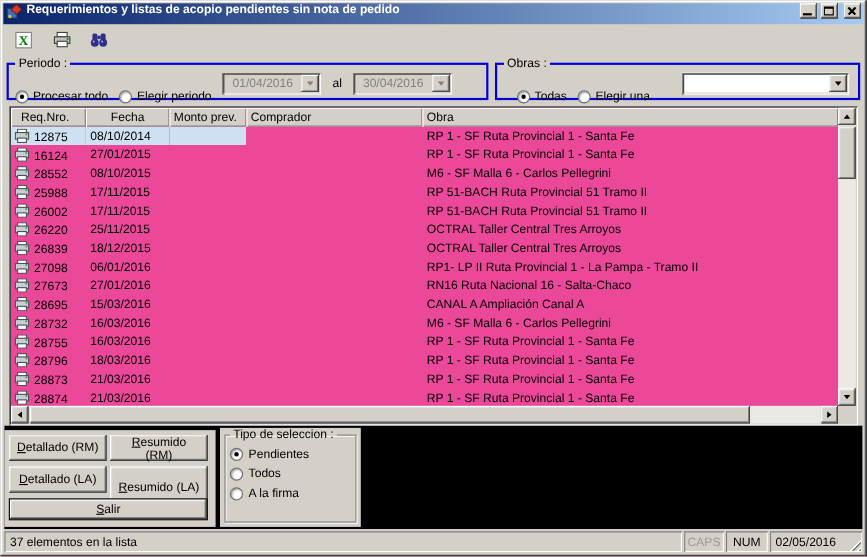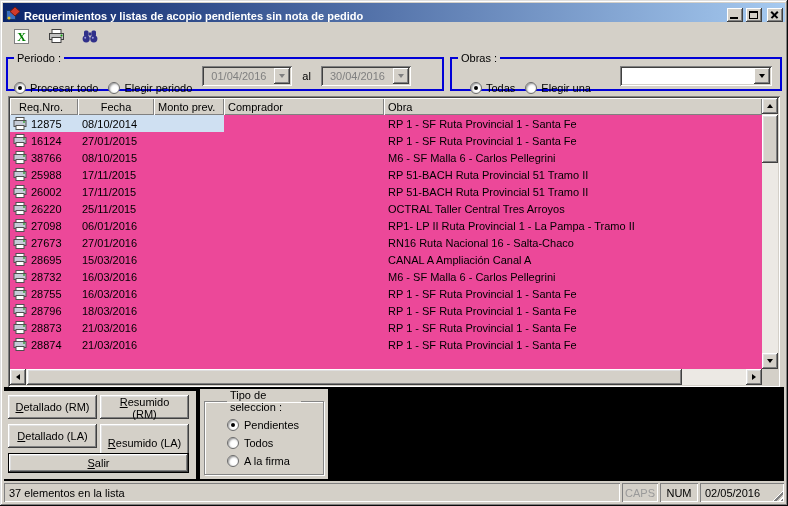--- a/index.html
+++ b/index.html
@@ -10,21 +10,21 @@
     background:#fff;
   }
   .window {
     position:absolute; inset:0; background:#d4d0c8;
     box-shadow: inset -1px -1px #0a0a0a, inset 1px 1px #dfdfdf, inset -2px -2px #808080, inset 2px 2px #fff;
   }
   
   .titlebar {
     position:absolute; left:3px; top:3px; right:3px; height:19px;
     background:linear-gradient(90deg,#0a246a,#a6caf0);
-    display:flex; align-items:flex-end; gap:3px; padding:0 2px;
+    display:flex; align-items:flex-start; gap:3px; padding:0 2px;
   }
   .title-icon { width:16px; height:16px; flex:none; }
   .title-text { color:#fff; font-weight:bold; flex:1; white-space:nowrap; overflow:hidden; }
   .tb-btn {
     width:16px; height:14px; background:#d4d0c8; border:0; padding:0; position:relative; flex:none;
     box-shadow: inset -1px -1px #404040, inset 1px 1px #fff, inset -2px -2px #808080;
   }
   .tb-close { margin-left:2px; }
   .glyph-min { position:absolute; left:3px; bottom:3px; width:8px; height:2px; background:#000; }
   .glyph-max { position:absolute; left:3px; top:3px; width:9px; height:8px; border:1px solid #000; border-top-width:2px; }
@@ -105,21 +105,21 @@
   }
   .cmd-btn .acc { display:inline-block; }
   .cmd-btn .acc::first-letter { text-decoration:underline; }
   #btn-det-rm { left:4px; top:4px; width:89px; height:24px; }
   #btn-res-rm { left:96px; top:4px; width:89px; height:24px; }
   #btn-det-la { left:4px; top:33px; width:89px; height:24px; }
   #btn-res-la { left:96px; top:33px; width:89px; height:37px; }
   #btn-salir  { left:4px; top:62px; width:181px; height:20px; border:1px solid #000; }
   .tipo-patch { position:absolute; left:196px; top:2px; width:128px; height:90px; background:#d4d0c8; padding:0 4px 4px; }
   fieldset.tipo-group {
-    margin:0; height:100%; padding:0 22px 2px;
+    margin:0; height:100%; padding:0 4px 2px;
     border:1px solid #868686; box-shadow: 1px 1px 0 #fff, inset 1px 1px 0 #fff; background:#d4d0c8;
   }
   fieldset.tipo-group legend { padding:0 3px; }
   .tipo-option { display:flex; align-items:center; gap:5px; margin-top:6px; white-space:nowrap; }
   
   .statusbar { position:absolute; left:4px; top:481px; width:780px; height:21px; display:flex; gap:2px; padding-top:2px; background:#d4d0c8; }
   .sb-panel { box-shadow: inset 1px 1px #808080, inset -1px -1px #fff; display:flex; align-items:center; padding:0 5px; overflow:hidden; white-space:nowrap;text-align:center; }
   .sb-main { flex:1; }
   .sb-caps { width:36px; color:#9a9a9a; justify-content:center; }
   .sb-num  { width:38px; justify-content:center; }
@@ -278,21 +278,21 @@
     <td class="c-comp"></td>
     <td class="c-obra">RP 1 - SF Ruta Provincial 1 - Santa Fe</td>
   </tr>
 
   <tr>
     <td class="c-req"><span class="row-icon"><svg width="15" height="13" viewBox="0 0 15 13">
                     <rect x="3" y="0.5" width="8" height="3.5" fill="#ffffff" stroke="#505050"></rect>
                     <rect x="1" y="3.5" width="12" height="6" fill="#c6ccd8" stroke="#505050"></rect>
                     <rect x="3" y="8.5" width="8" height="4" fill="#ffffff" stroke="#505050"></rect>
                     <circle cx="11" cy="5" r="0.9" fill="#30a030"></circle>
-                  </svg></span><span>38766</span></td>
+                  </svg></span><span>28552</span></td>
     <td class="c-fecha">08/10/2015</td>
     <td class="c-monto"></td>
     <td class="c-comp"></td>
     <td class="c-obra">M6 - SF Malla 6 - Carlos Pellegrini</td>
   </tr>
 
   <tr>
     <td class="c-req"><span class="row-icon"><svg width="15" height="13" viewBox="0 0 15 13">
                     <rect x="3" y="0.5" width="8" height="3.5" fill="#ffffff" stroke="#505050"></rect>
                     <rect x="1" y="3.5" width="12" height="6" fill="#c6ccd8" stroke="#505050"></rect>
@@ -324,20 +324,32 @@
                     <rect x="1" y="3.5" width="12" height="6" fill="#c6ccd8" stroke="#505050"></rect>
                     <rect x="3" y="8.5" width="8" height="4" fill="#ffffff" stroke="#505050"></rect>
                     <circle cx="11" cy="5" r="0.9" fill="#30a030"></circle>
                   </svg></span><span>26220</span></td>
     <td class="c-fecha">25/11/2015</td>
     <td class="c-monto"></td>
     <td class="c-comp"></td>
     <td class="c-obra">OCTRAL Taller Central Tres Arroyos</td>
   </tr>
 
+  <tr>
+    <td class="c-req"><span class="row-icon"><svg width="15" height="13" viewBox="0 0 15 13">
+                    <rect x="3" y="0.5" width="8" height="3.5" fill="#ffffff" stroke="#505050"></rect>
+                    <rect x="1" y="3.5" width="12" height="6" fill="#c6ccd8" stroke="#505050"></rect>
+                    <rect x="3" y="8.5" width="8" height="4" fill="#ffffff" stroke="#505050"></rect>
+                    <circle cx="11" cy="5" r="0.9" fill="#30a030"></circle>
+                  </svg></span><span>26839</span></td>
+    <td class="c-fecha">18/12/2015</td>
+    <td class="c-monto"></td>
+    <td class="c-comp"></td>
+    <td class="c-obra">OCTRAL Taller Central Tres Arroyos</td>
+  </tr>
 
   <tr>
     <td class="c-req"><span class="row-icon"><svg width="15" height="13" viewBox="0 0 15 13">
                     <rect x="3" y="0.5" width="8" height="3.5" fill="#ffffff" stroke="#505050"></rect>
                     <rect x="1" y="3.5" width="12" height="6" fill="#c6ccd8" stroke="#505050"></rect>
                     <rect x="3" y="8.5" width="8" height="4" fill="#ffffff" stroke="#505050"></rect>
                     <circle cx="11" cy="5" r="0.9" fill="#30a030"></circle>
                   </svg></span><span>27098</span></td>
     <td class="c-fecha">06/01/2016</td>
     <td class="c-monto"></td>

